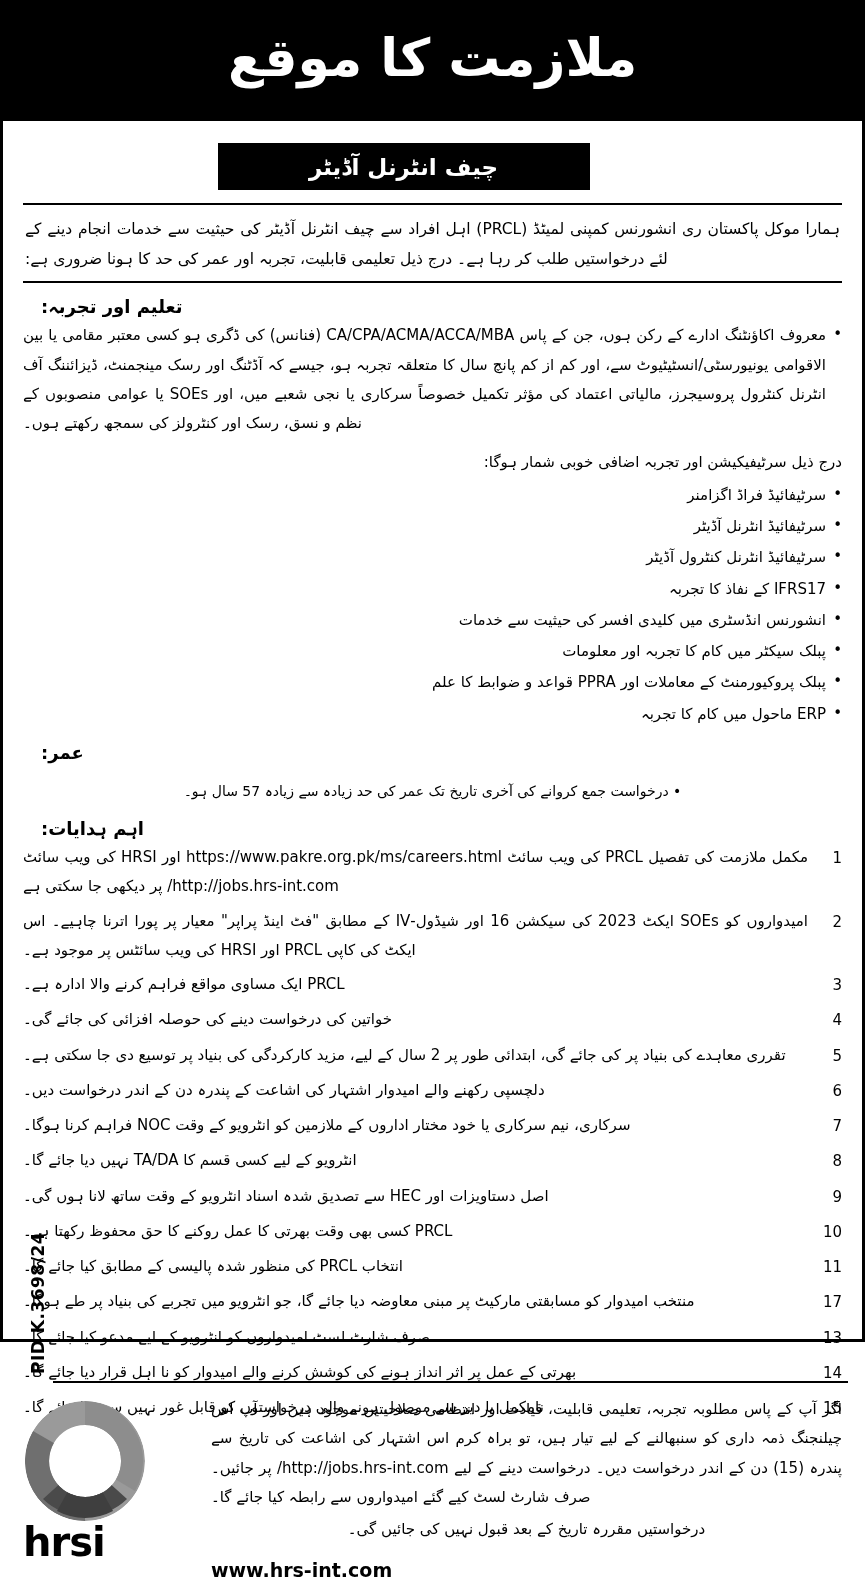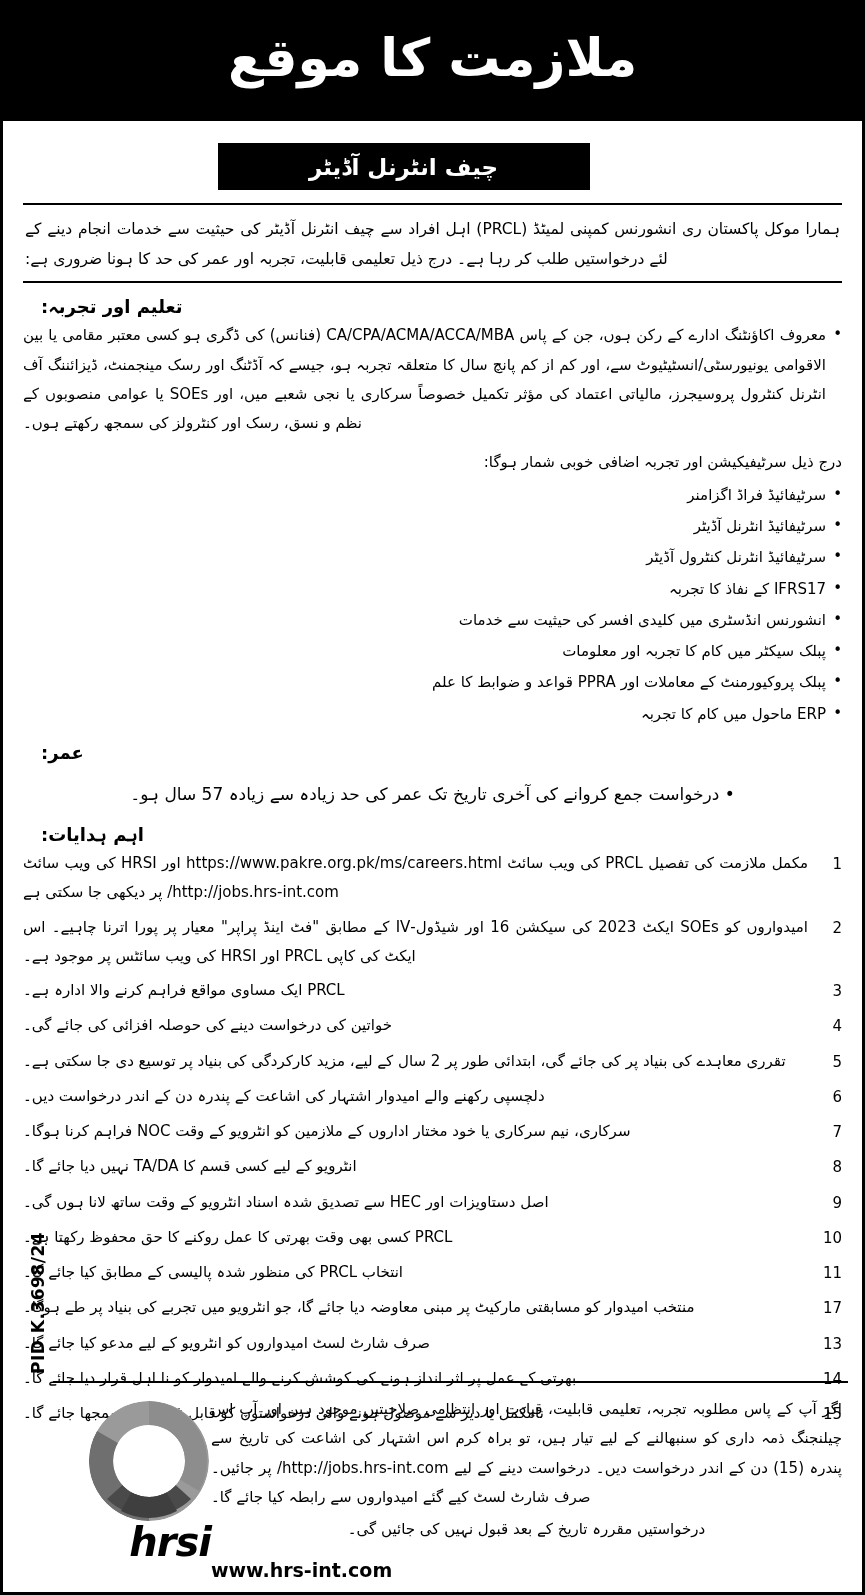--- a/index.html
+++ b/index.html
@@ -14,21 +14,21 @@
     font-family: "DejaVu Sans", "Liberation Sans", sans-serif;
     color: #000;
     position: relative;
     overflow: hidden;
   }
 
   .page {
     position: absolute;
     inset: 0;
     width: 865px;
-    height: 1595px;
+    height: 1342px;
     background: #fff;
     border: 3px solid #000;
   }
 
   
   .masthead {
     position: absolute;
     top: 0; left: 0;
     width: 859px;
     height: 118px;
@@ -144,21 +144,21 @@
 
   .lead-line {
     font-size: 15px;
     line-height: 1.9;
     direction: rtl;
     text-align: right;
     margin: 10px 0 4px 0;
   }
 
   .age-bullet {
-    font-size: 17px;
+    font-size: 14px;
     line-height: 1.95;
     direction: rtl;
     text-align: center;
     margin-top: 15px;
   }
 
   
   .instructions {
     margin-top: 2px;
   }
@@ -230,23 +230,22 @@
     font-size: 19px;
     font-weight: 700;
     margin-top: 8px;
     padding-right: 10px;
   }
 
   .logo-col {
     flex: 0 0 188px;
     display: flex;
     flex-direction: column;
-    align-items: flex-end;
+    align-items: flex-start;
     padding-top: 6px;
-    font-style: italic;
   }
   .logo-mark {
     width: 124px;
     height: 124px;
     position: relative;
   }
   .logo-word {
     font-size: 40px;
     font-weight: 700;
     letter-spacing: -1px;

